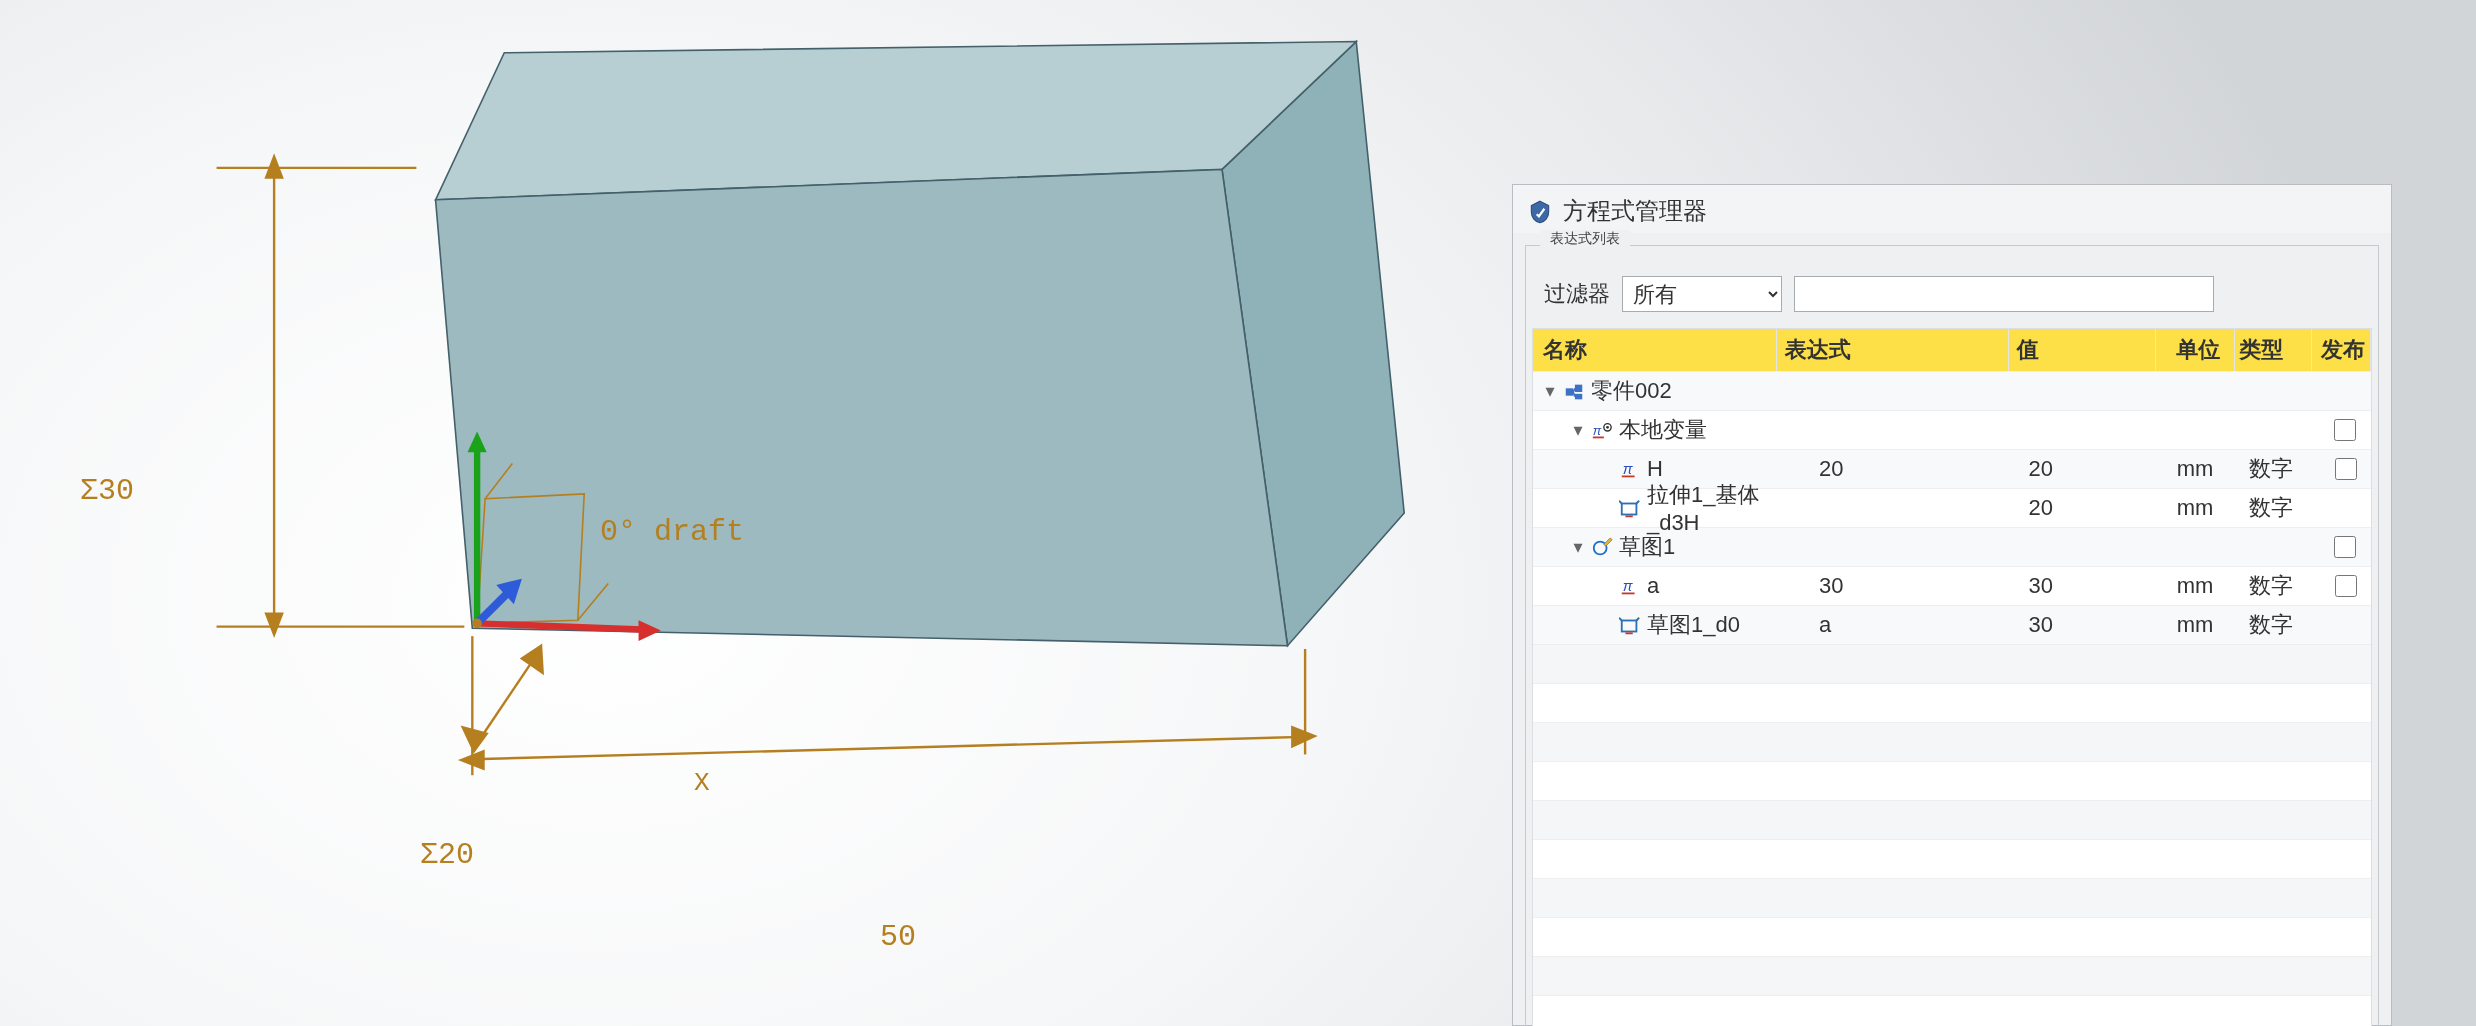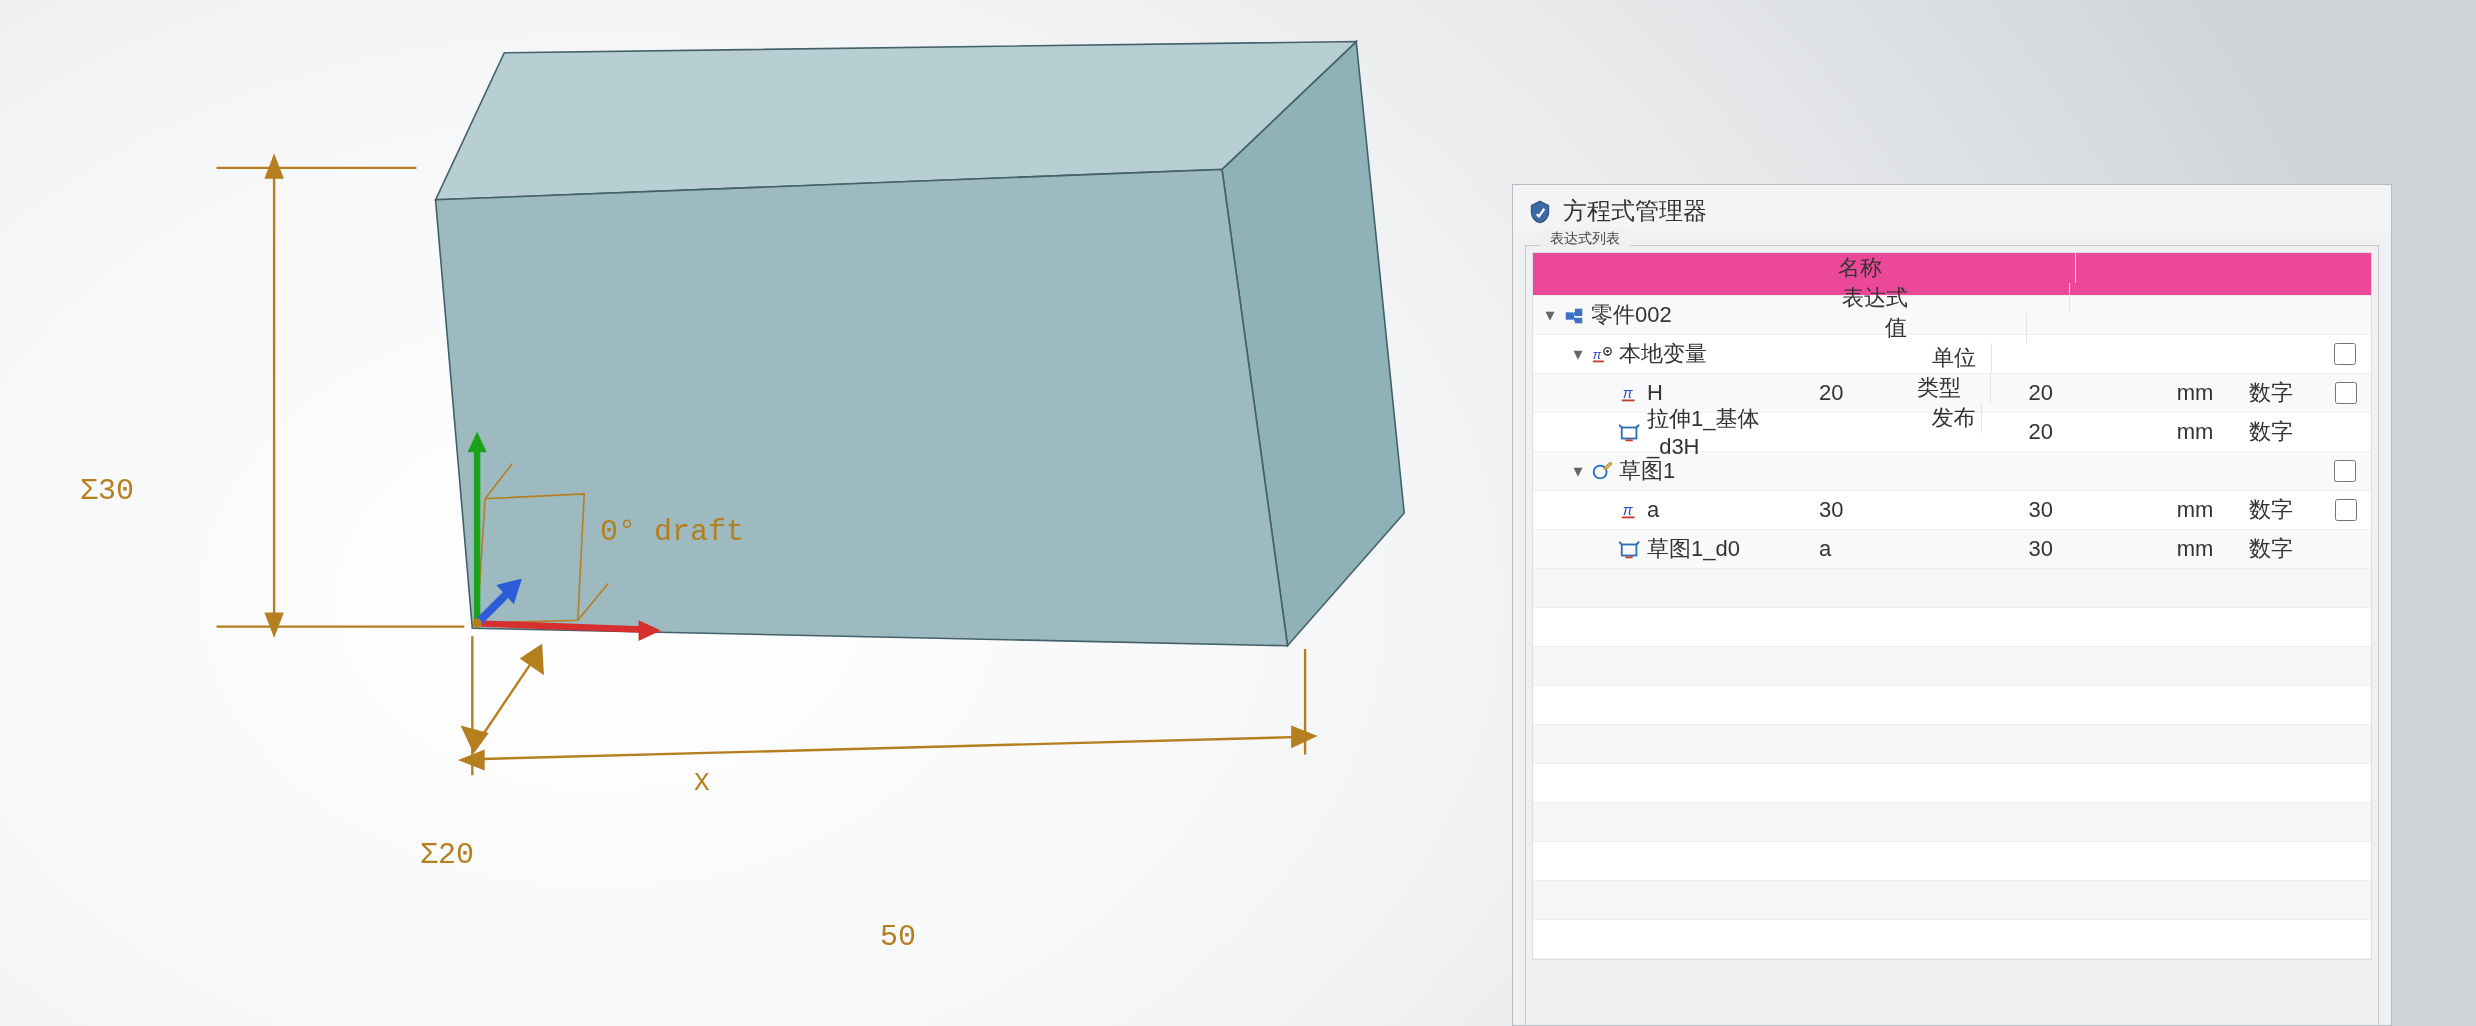--- a/index.html
+++ b/index.html
@@ -106,24 +106,23 @@
     background: #fff;
   }
   .grid-header, .grid-row {
     display: flex;
     align-items: center;
     font-size: 22px;
     color: #333;
     border-bottom: 1px solid #eceef0;
   }
   .grid-header {
-    background: #ec4899;
+    background: #fde047;
     height: 42px;
-    font-weight: normal;
-    flex-direction: column;
+    font-weight: bold;
   }
   .grid-row {
     height: 38px;
     background: #ffffff;
   }
   .grid-row:nth-child(even) { background: #f6f7f8; }
   .col-name   { width: 248px; padding-left: 10px; display: flex; align-items: center; gap: 6px; }
   .col-expr   { width: 236px; padding-left: 8px; }
   .col-val    { width: 150px; padding-left: 8px; }
   .col-unit   { width:  80px; padding-left: 20px; }
@@ -228,20 +227,27 @@
           <path d="M12 2 L20 6 V12 C20 17 16.5 21 12 22 C7.5 21 4 17 4 12 V6 Z" fill="#3d6aa6" stroke="#2a4d7d" stroke-width="1"></path>
           <path d="M9 14 L11 16 L16 9" fill="none" stroke="#fff" stroke-width="2"></path>
         </svg>
       </span>
       <span>方程式管理器</span>
     </div>
 
     <div class="groupbox">
       <div class="groupbox-label">表达式列表</div>
 
+      <div class="filter-row">
+        <span>过滤器</span>
+        <select>
+          <option>所有</option>
+        </select>
+        <input type="text" value="" style="">
+      </div>
 
       <div class="grid">
         <div class="grid-header">
           <div class="cell col-name">名称</div>
           <div class="cell col-expr">表达式</div>
           <div class="cell col-val">值</div>
           <div class="cell col-unit">单位</div>
           <div class="cell col-type">类型</div>
           <div class="cell col-pub">发布</div>
         </div>

